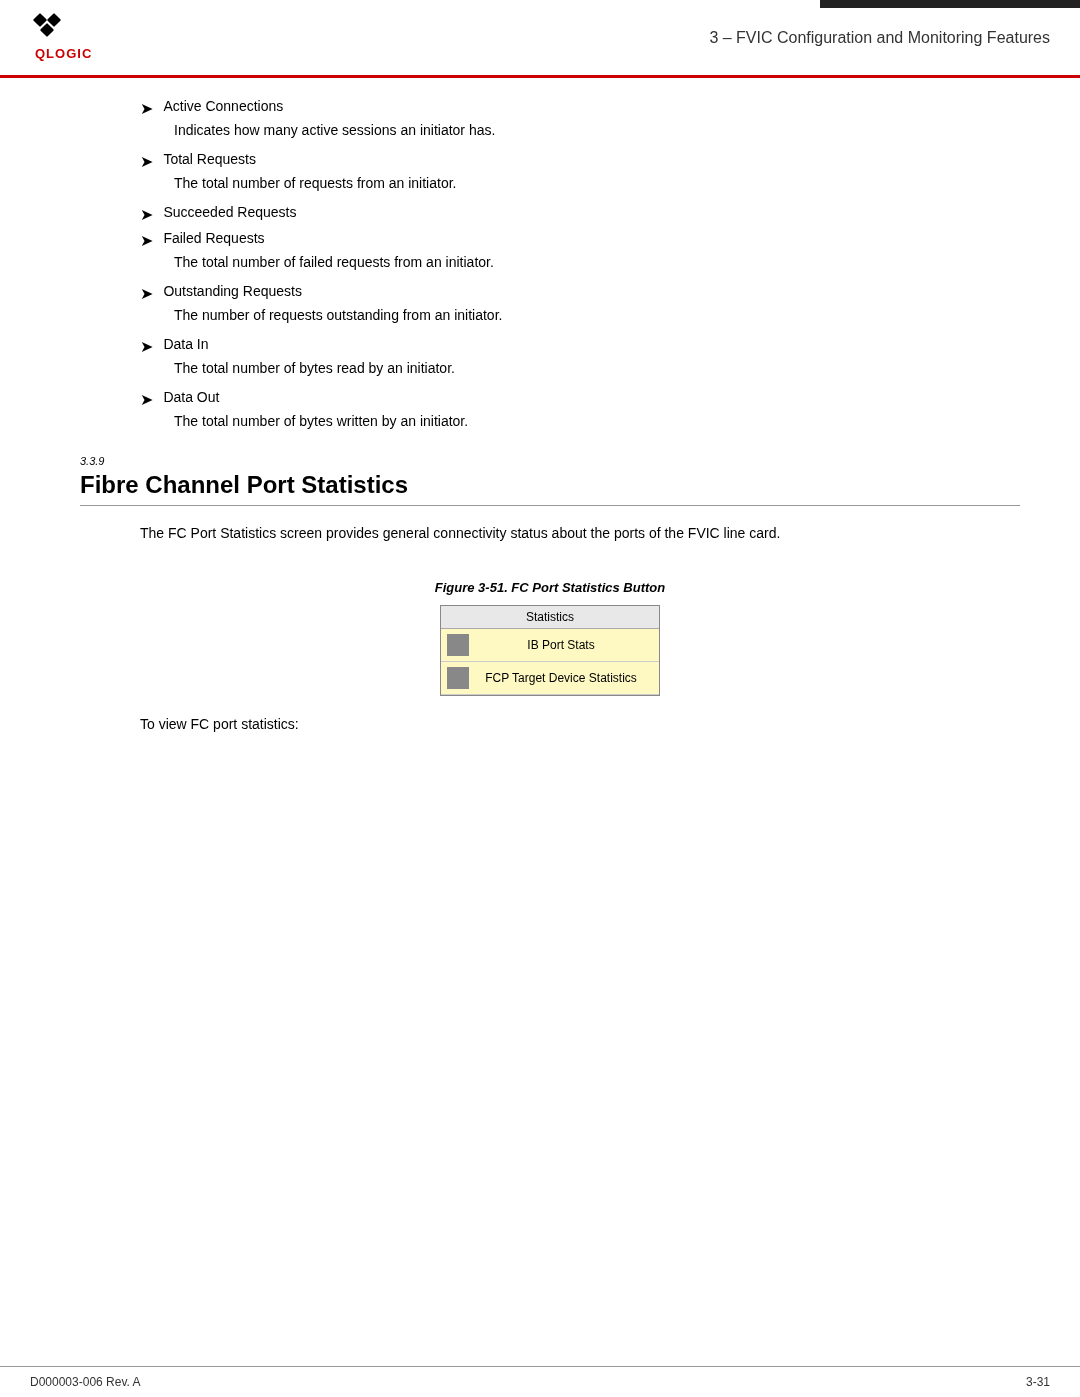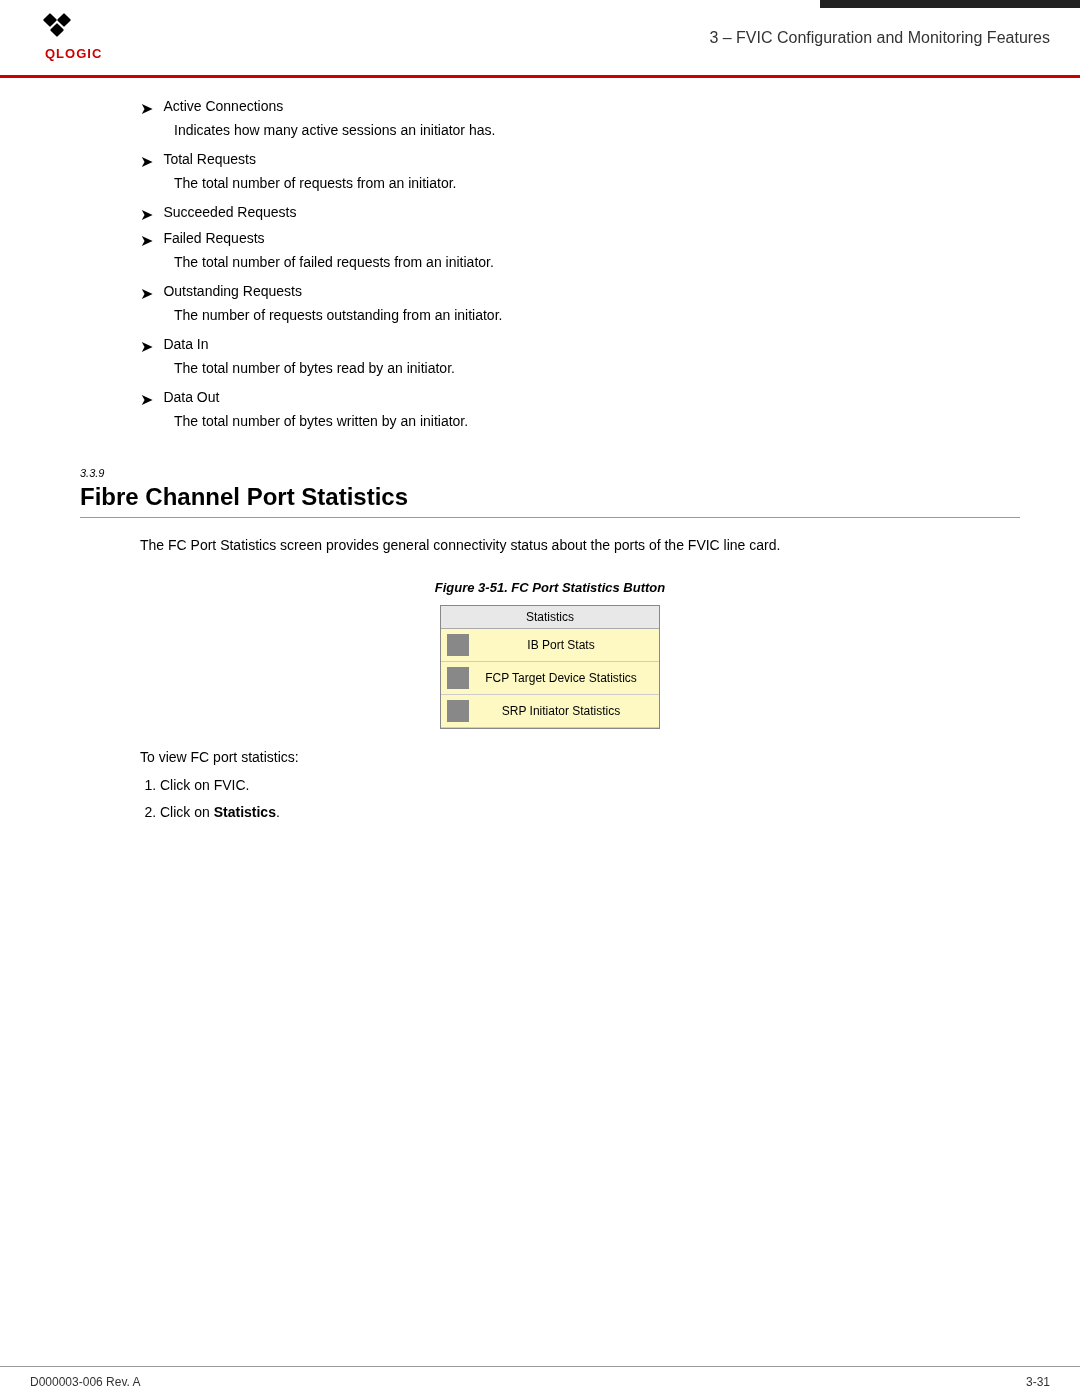--- a/index.html
+++ b/index.html
@@ -19,21 +19,21 @@
       align-items: center;
       padding: 10px 30px;
       border-bottom: 3px solid #c00;
       position: relative;
     }
     .logo-area {
       width: 100px;
       height: 55px;
       display: flex;
       align-items: center;
-      justify-content: flex-end;
+      justify-content: flex-start;
     }
     .logo-svg {
       width: 90px;
       height: 50px;
     }
     .header-title {
       margin-left: auto;
       font-size: 16px;
       color: #333;
     }
@@ -78,39 +78,39 @@
       font-size: 14px;
       color: #000;
       line-height: 1.5;
     }
 
     
     .section-number {
       font-size: 11px;
       font-style: italic;
       color: #000;
-      margin-top: 35px;
+      margin-top: 23px;
       margin-bottom: 4px;
     }
     .section-title {
       font-size: 24px;
       font-weight: bold;
       color: #000;
       margin-bottom: 16px;
       border-bottom: 1px solid #999;
       padding-bottom: 6px;
     }
 
     
     .body-paragraph {
       font-size: 14px;
       color: #000;
       line-height: 1.6;
       padding-left: 60px;
-      margin-bottom: 24px;
+      margin-bottom: 36px;
     }
 
     
     .figure-container {
       text-align: center;
       margin-bottom: 20px;
     }
     .figure-caption {
       font-size: 13px;
       font-style: italic;
@@ -297,37 +297,25 @@
       <div class="stats-menu-item">
         <div class="stats-menu-item-icon"></div>
         <span class="stats-menu-item-label">IB Port Stats</span>
       </div>
 
       <div class="stats-menu-item">
         <div class="stats-menu-item-icon"></div>
         <span class="stats-menu-item-label">FCP Target Device Statistics</span>
       </div>
 
-      <div class="stats-menu-item">
-        <div class="stats-menu-item-icon"></div>
-        <span class="stats-menu-item-label">SRP Initiator Statistics</span>
-      </div>
 
     </div>
   </div>
 
   <div class="to-view-para">To view FC port statistics:</div>
 
-  <ol class="numbered-list">
-    <li>
-      <span>Click on FVIC.</span>
-    </li>
-    <li>
-      <span>Click on <strong>Statistics</strong><span>.</span></span>
-    </li>
-  </ol>
 
 </div>
 
 <div class="footer">
   <span>D000003-006 Rev. A</span>
   <span>3-31</span>
 </div>
 
 </body></html>

